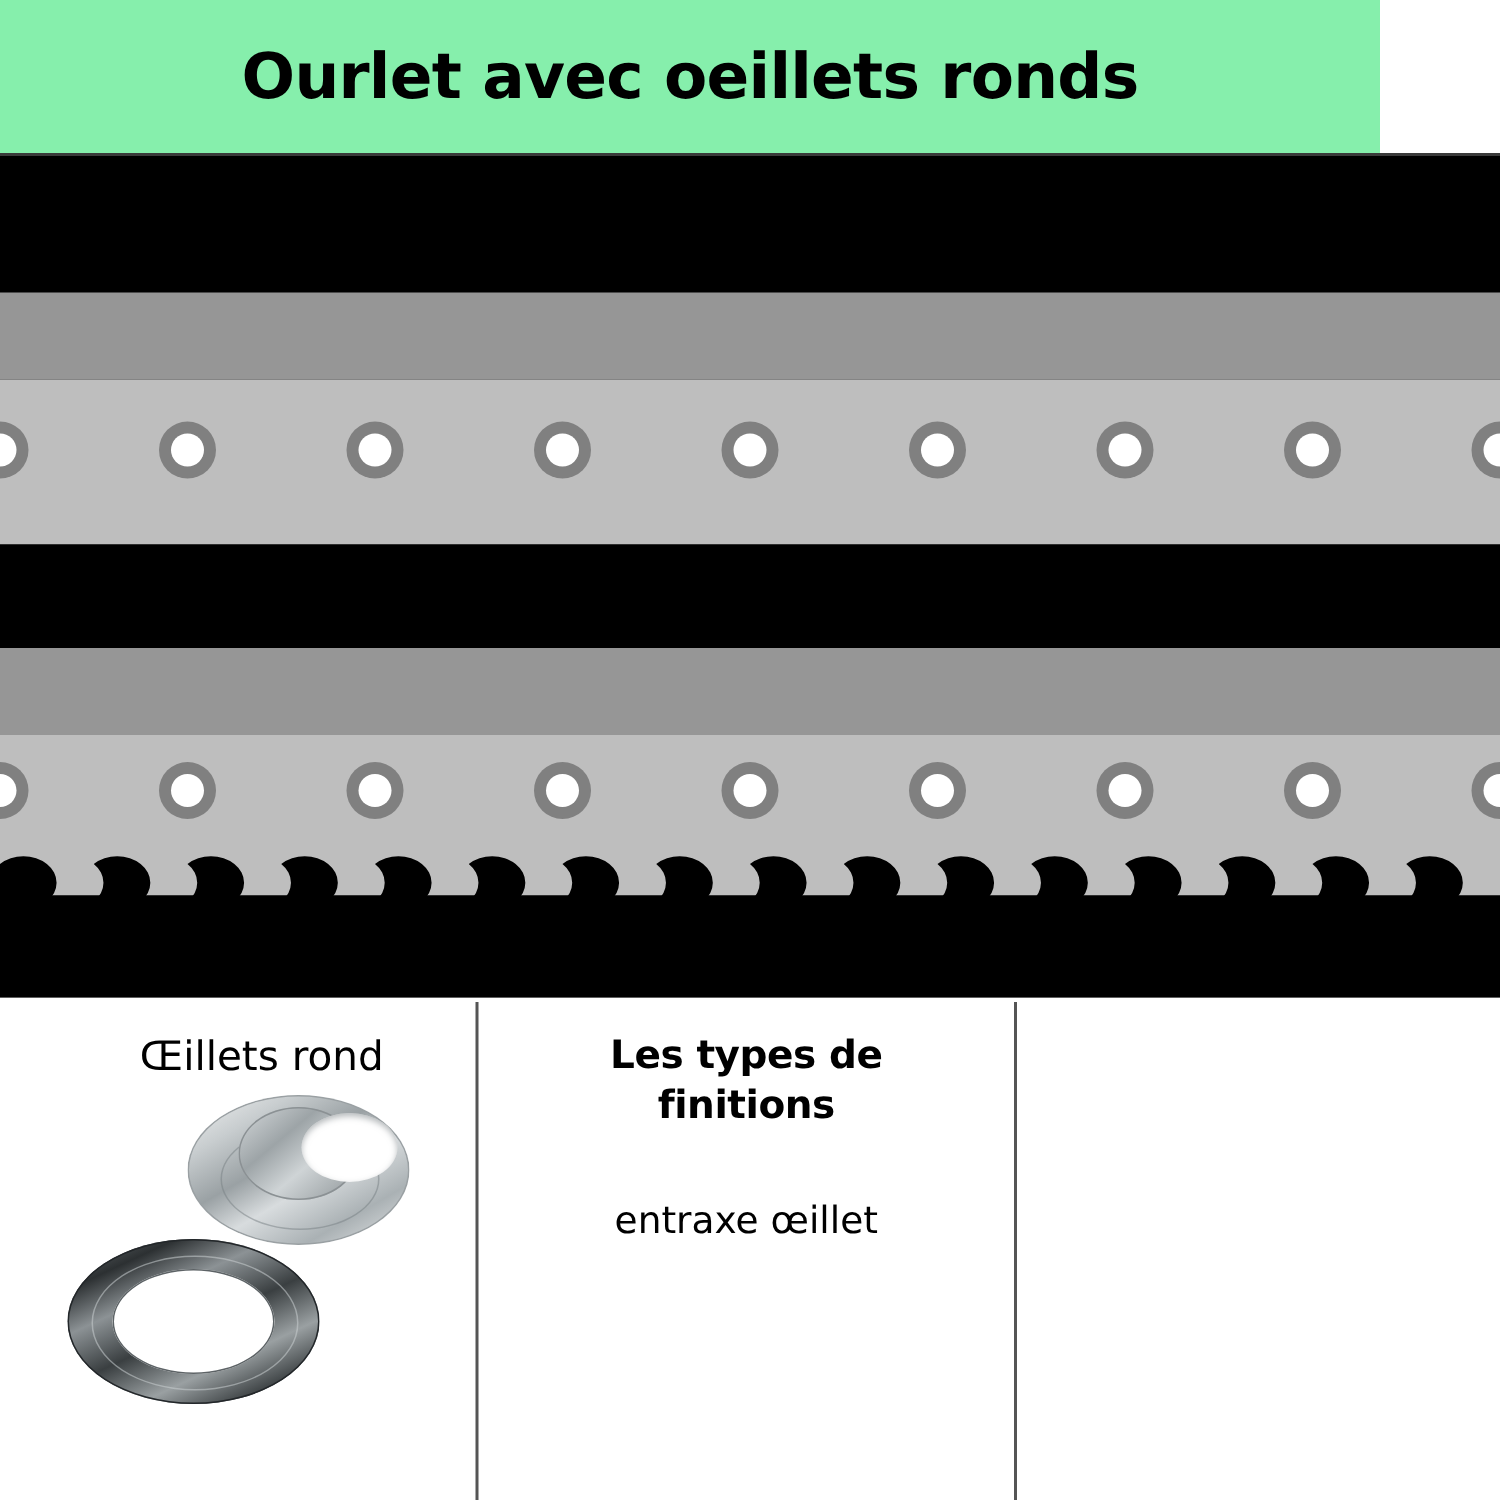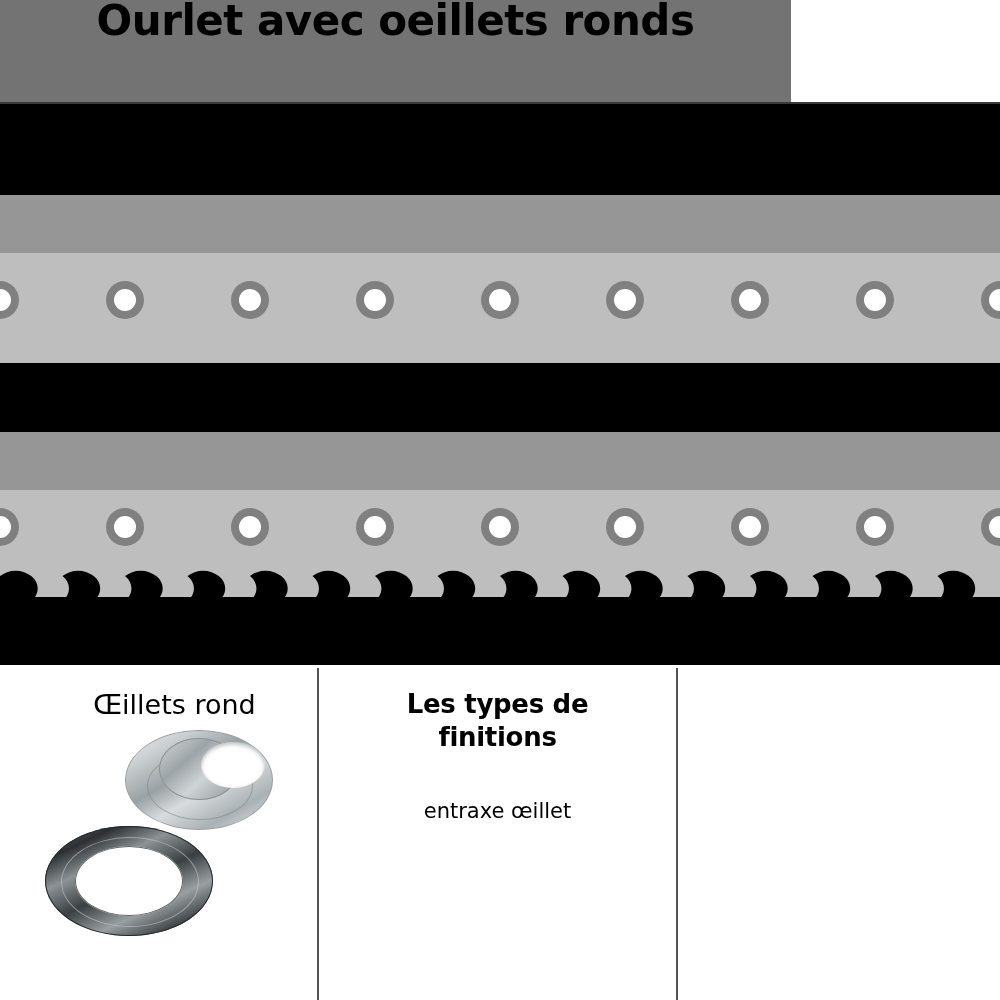--- a/index.html
+++ b/index.html
@@ -12,25 +12,25 @@
     height: 1000px;
     font-family: "Liberation Sans", sans-serif;
     overflow: hidden;
     position: relative;
   }
 
   
   .title-band {
     position: absolute;
     left: 0; top: 0;
-    width: 791px;
+    width: 920px;
     height: 102px;
-    background: #737373;
+    background: #86efac;
     display: flex;
-    align-items: flex-start;
+    align-items: center;
     justify-content: center;
     box-sizing: border-box;
   }
   .title-text {
     font-family: "DejaVu Sans", sans-serif;
     font-weight: bold;
     font-size: 42px;
     letter-spacing: -0.5px;
     color: #000000;
     line-height: 1;
@@ -139,21 +139,21 @@
   .panel-heading.bold {
     font-weight: bold;
     font-size: 26px;
     white-space: normal;
     padding-left: 30px;
     padding-right: 30px;
     letter-spacing: -0.3px;
   }
   .panel-body {
     font-family: "DejaVu Sans", sans-serif;
-    font-size: 21px;
+    font-size: 25px;
     color: #000000;
     text-align: center;
     line-height: 1.35;
     margin-top: 44px;
     padding-left: 18px;
     padding-right: 18px;
   }
 
   
   .photo {

